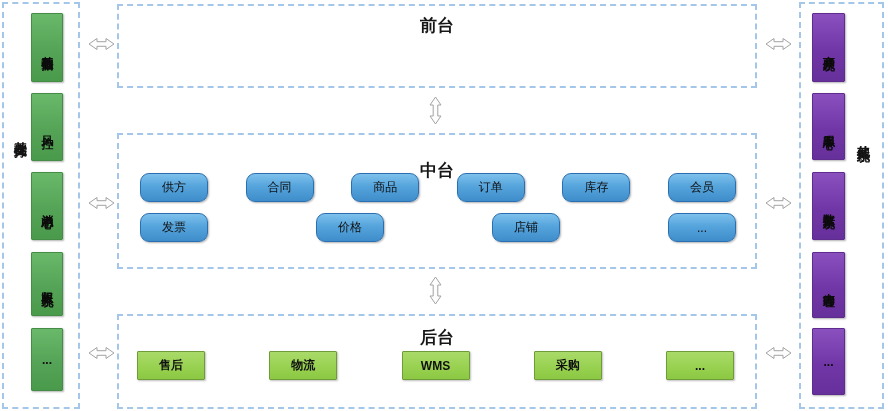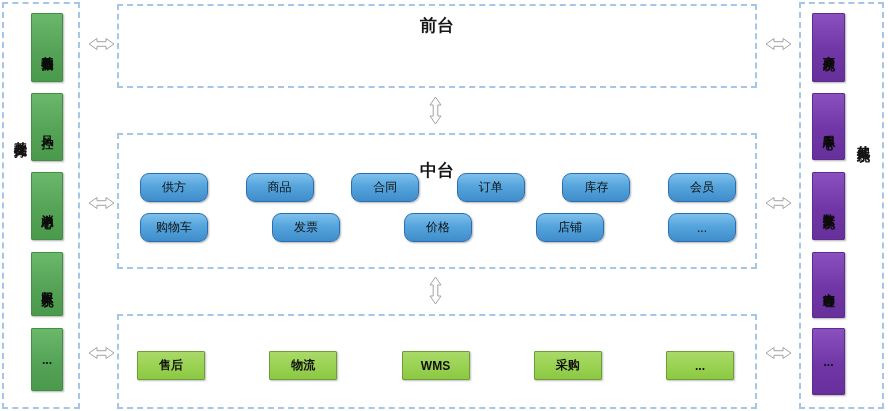--- a/index.html
+++ b/index.html
@@ -133,36 +133,36 @@
   </div>
 
   <div class="dashed" id="front-panel">
     <div class="panel-title" id="front-title">前台</div>
   </div>
 
   <div class="dashed" id="middle-panel">
     <div class="panel-title" id="middle-title">中台</div>
     <div class="hrow" id="mid-row1">
       <div class="mid-box">供方</div>
+      <div class="mid-box">合同</div>
       <div class="mid-box">商品</div>
-      <div class="mid-box">合同</div>
       <div class="mid-box">订单</div>
       <div class="mid-box">库存</div>
       <div class="mid-box">会员</div>
     </div>
     <div class="hrow" id="mid-row2">
-      <div class="mid-box">购物车</div>
       <div class="mid-box">发票</div>
       <div class="mid-box">价格</div>
       <div class="mid-box">店铺</div>
       <div class="mid-box">...</div>
     </div>
   </div>
 
   <div class="dashed" id="back-panel">
+    <div class="panel-title" id="back-title">后台</div>
     <div class="hrow" id="back-row">
       <div class="back-box">售后</div>
       <div class="back-box">物流</div>
       <div class="back-box">WMS</div>
       <div class="back-box">采购</div>
       <div class="back-box">...</div>
     </div>
   </div>
 
   <div class="dashed" id="other-panel">

